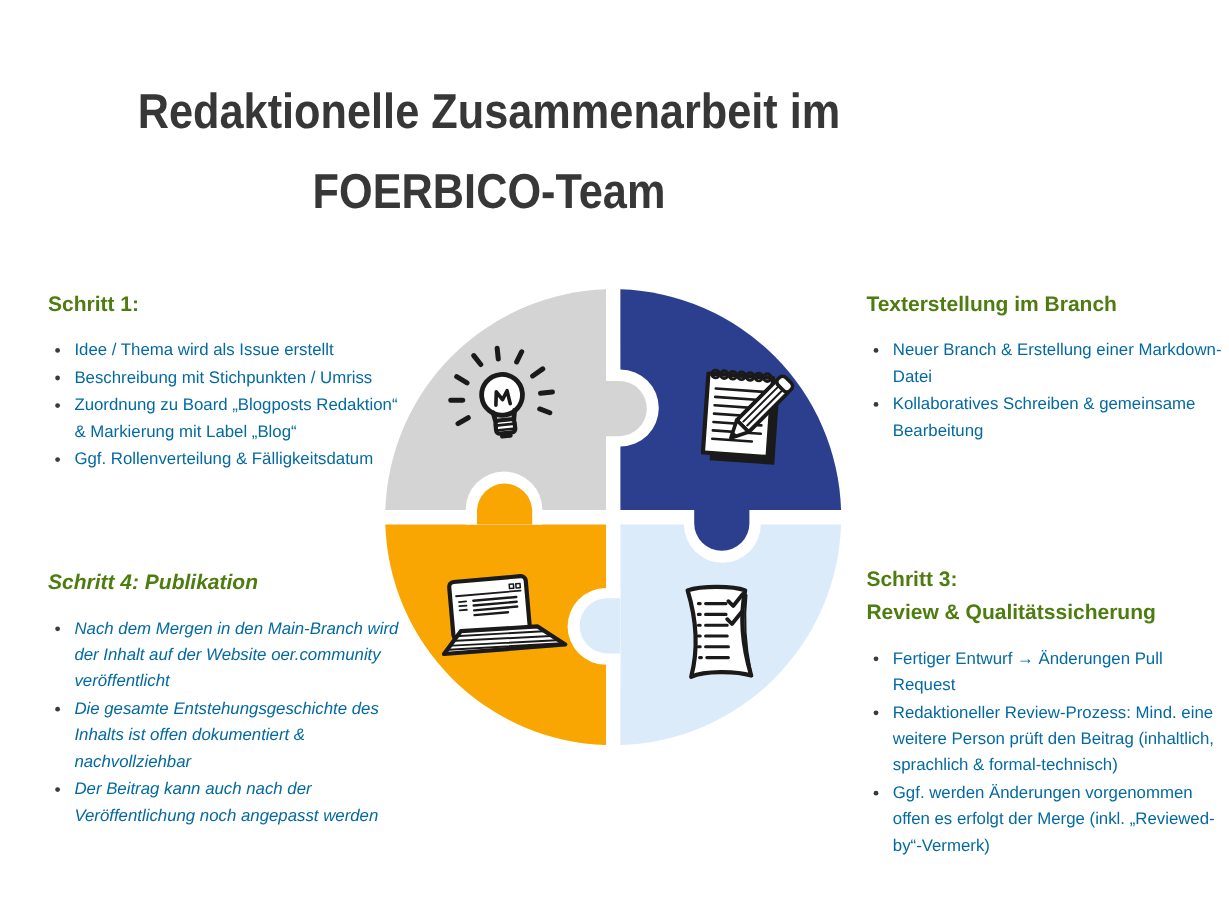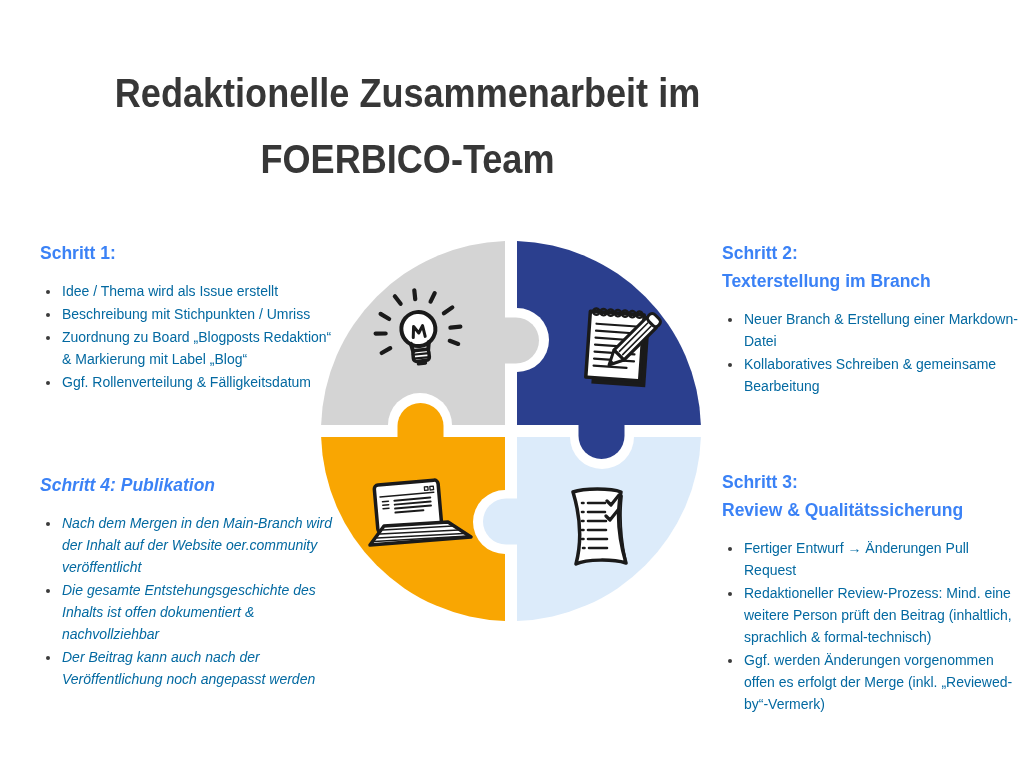--- a/index.html
+++ b/index.html
@@ -11,21 +11,21 @@
     position:absolute;top:33px;left:0;width:815px;text-align:center;
     color:#373737;font-weight:700;font-size:41px;line-height:66px;letter-spacing:0px;
   }
   .title .tline{display:block;transform:scaleX(0.88);transform-origin:50% 50%;}
   .section{position:absolute;width:300px;}
   .sec-s1{left:40px;top:239px;}
   .sec-s2{left:722px;top:239px;}
   .sec-s4{left:40px;top:471px;font-style:italic;}
   .sec-s3{left:722px;top:468px;}
   .section h2{
-    margin:0 0 13px 0;font-size:17.5px;line-height:28px;color:#3b82f6;font-weight:700;
+    margin:0 0 13px 0;font-size:17.5px;line-height:28px;color:#4d7c0f;font-weight:700;
   }
   .section h2 .hline{display:block;}
   .section ul{
     margin:0;padding:0 0 0 21px;font-size:14px;line-height:22px;color:#0369a1;
   }
   .section ul li{margin:0;padding:0 0 1px 1px;}
   .section ul li::marker{color:#3b3b3b;font-size:13px;}
   .puzzle-wrap{position:absolute;left:311px;top:231px;width:400px;height:400px;}
   .puzzle-wrap svg{display:block;width:100%;height:100%;}
 </style>
@@ -45,21 +45,20 @@
 
   <li>Idee / Thema wird als Issue erstellt</li>
       <li>Beschreibung mit Stichpunkten / Umriss</li>
       <li>Zuordnung zu Board „Blogposts Redaktion“ &amp; Markierung mit Label „Blog“</li>
       <li>Ggf. Rollenverteilung &amp; Fälligkeitsdatum</li>
     </ul>
 </div>
 
 <div class="section sec-s2">
   <h2>
-    <span class="hline">Schritt 2:</span>
     <span class="hline">Texterstellung im Branch</span>
   </h2>
   <ul>
 
   <li>Neuer Branch &amp; Erstellung einer Markdown-Datei</li>
       <li>Kollaboratives Schreiben &amp; gemeinsame Bearbeitung</li>
     </ul>
 </div>
 
 <div class="section sec-s4">

